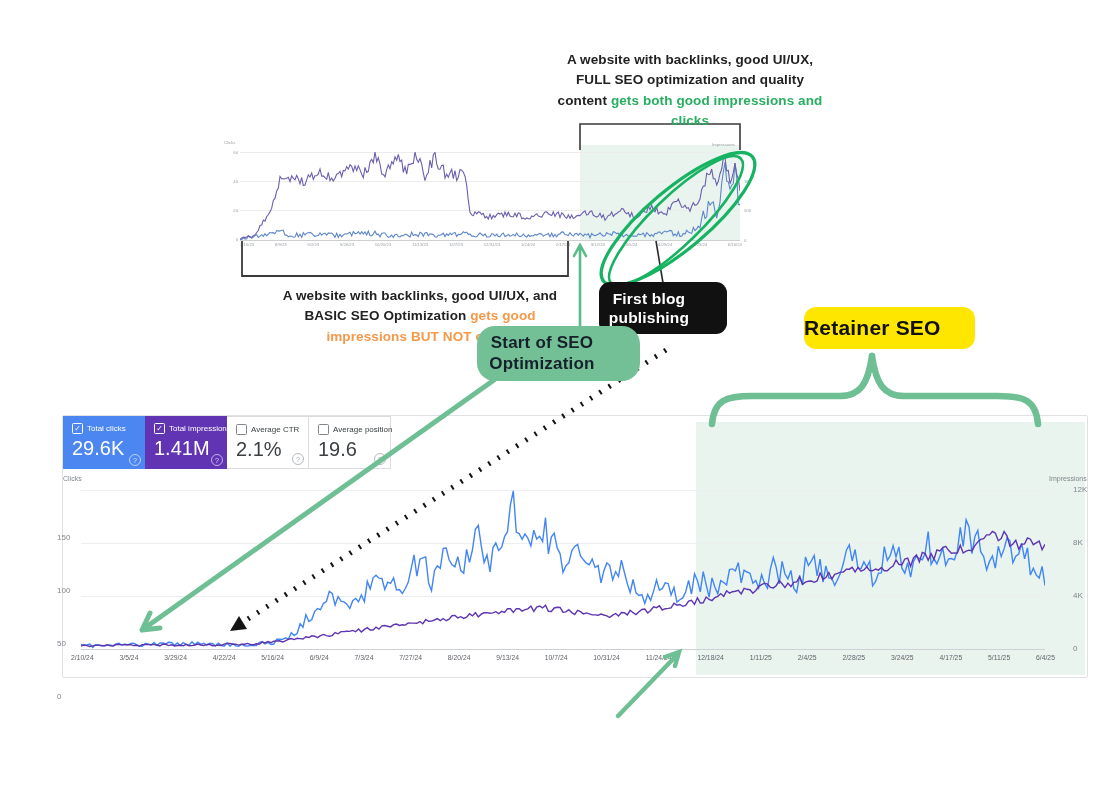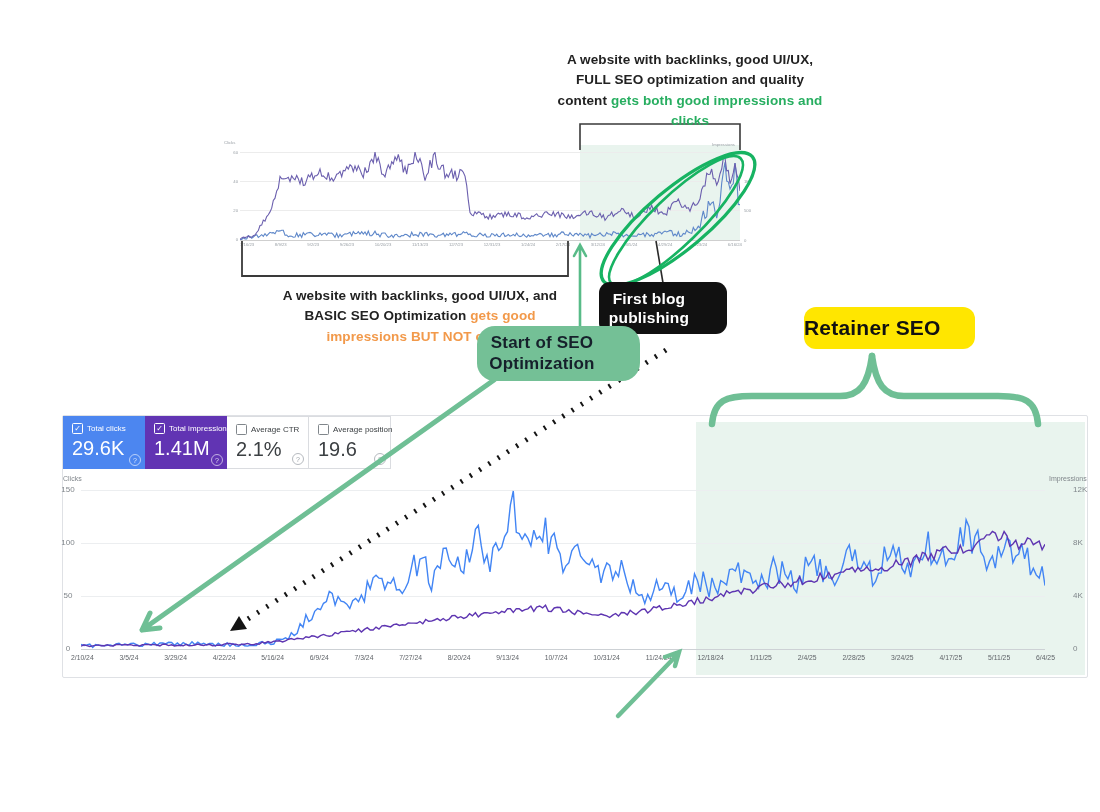--- a/index.html
+++ b/index.html
@@ -58,21 +58,21 @@
   .mcard.sel .val{color:#fff;}
   .mcard .help{position:absolute;right:4px;bottom:3px;width:10px;height:10px;border:1px solid #b6babf;
         border-radius:50%;font-size:7px;color:#9aa0a6;display:flex;align-items:center;justify-content:center;}
   .mcard.sel .help{border-color:#ffffff99;color:#ffffffcc;}
   .gsc .grid{position:absolute;left:18px;width:964px;height:0;border-top:1px solid #eceef0;z-index:2;}
   .gsc .grid.axis{border-top:1px solid #cdd1d5;}
   .gsc svg.plot{position:absolute;left:18px;top:74px;z-index:3;}
   .axlbl{position:absolute;font-size:7px;color:#80868b;z-index:3;}
   .gsc .yticks{position:absolute;width:22px;top:69px;height:168px;display:flex;flex-direction:column;
         justify-content:space-between;font-size:8px;color:#80868b;z-index:3;}
-  .gsc .yticks.left{left:-6px;align-items:center;}
+  .gsc .yticks.left{left:-6px;align-items:flex-start;margin-top:48px;}
   .gsc .yticks.right{left:1010px;align-items:flex-start;}
   .gsc .xlabels{position:absolute;left:8px;top:238px;width:984px;display:flex;justify-content:space-between;
         font-size:6.8px;color:#5f6368;z-index:3;}
 </style>
 </head>
 <body>
 
 <div class="stage">
 
   <div class="mini">

